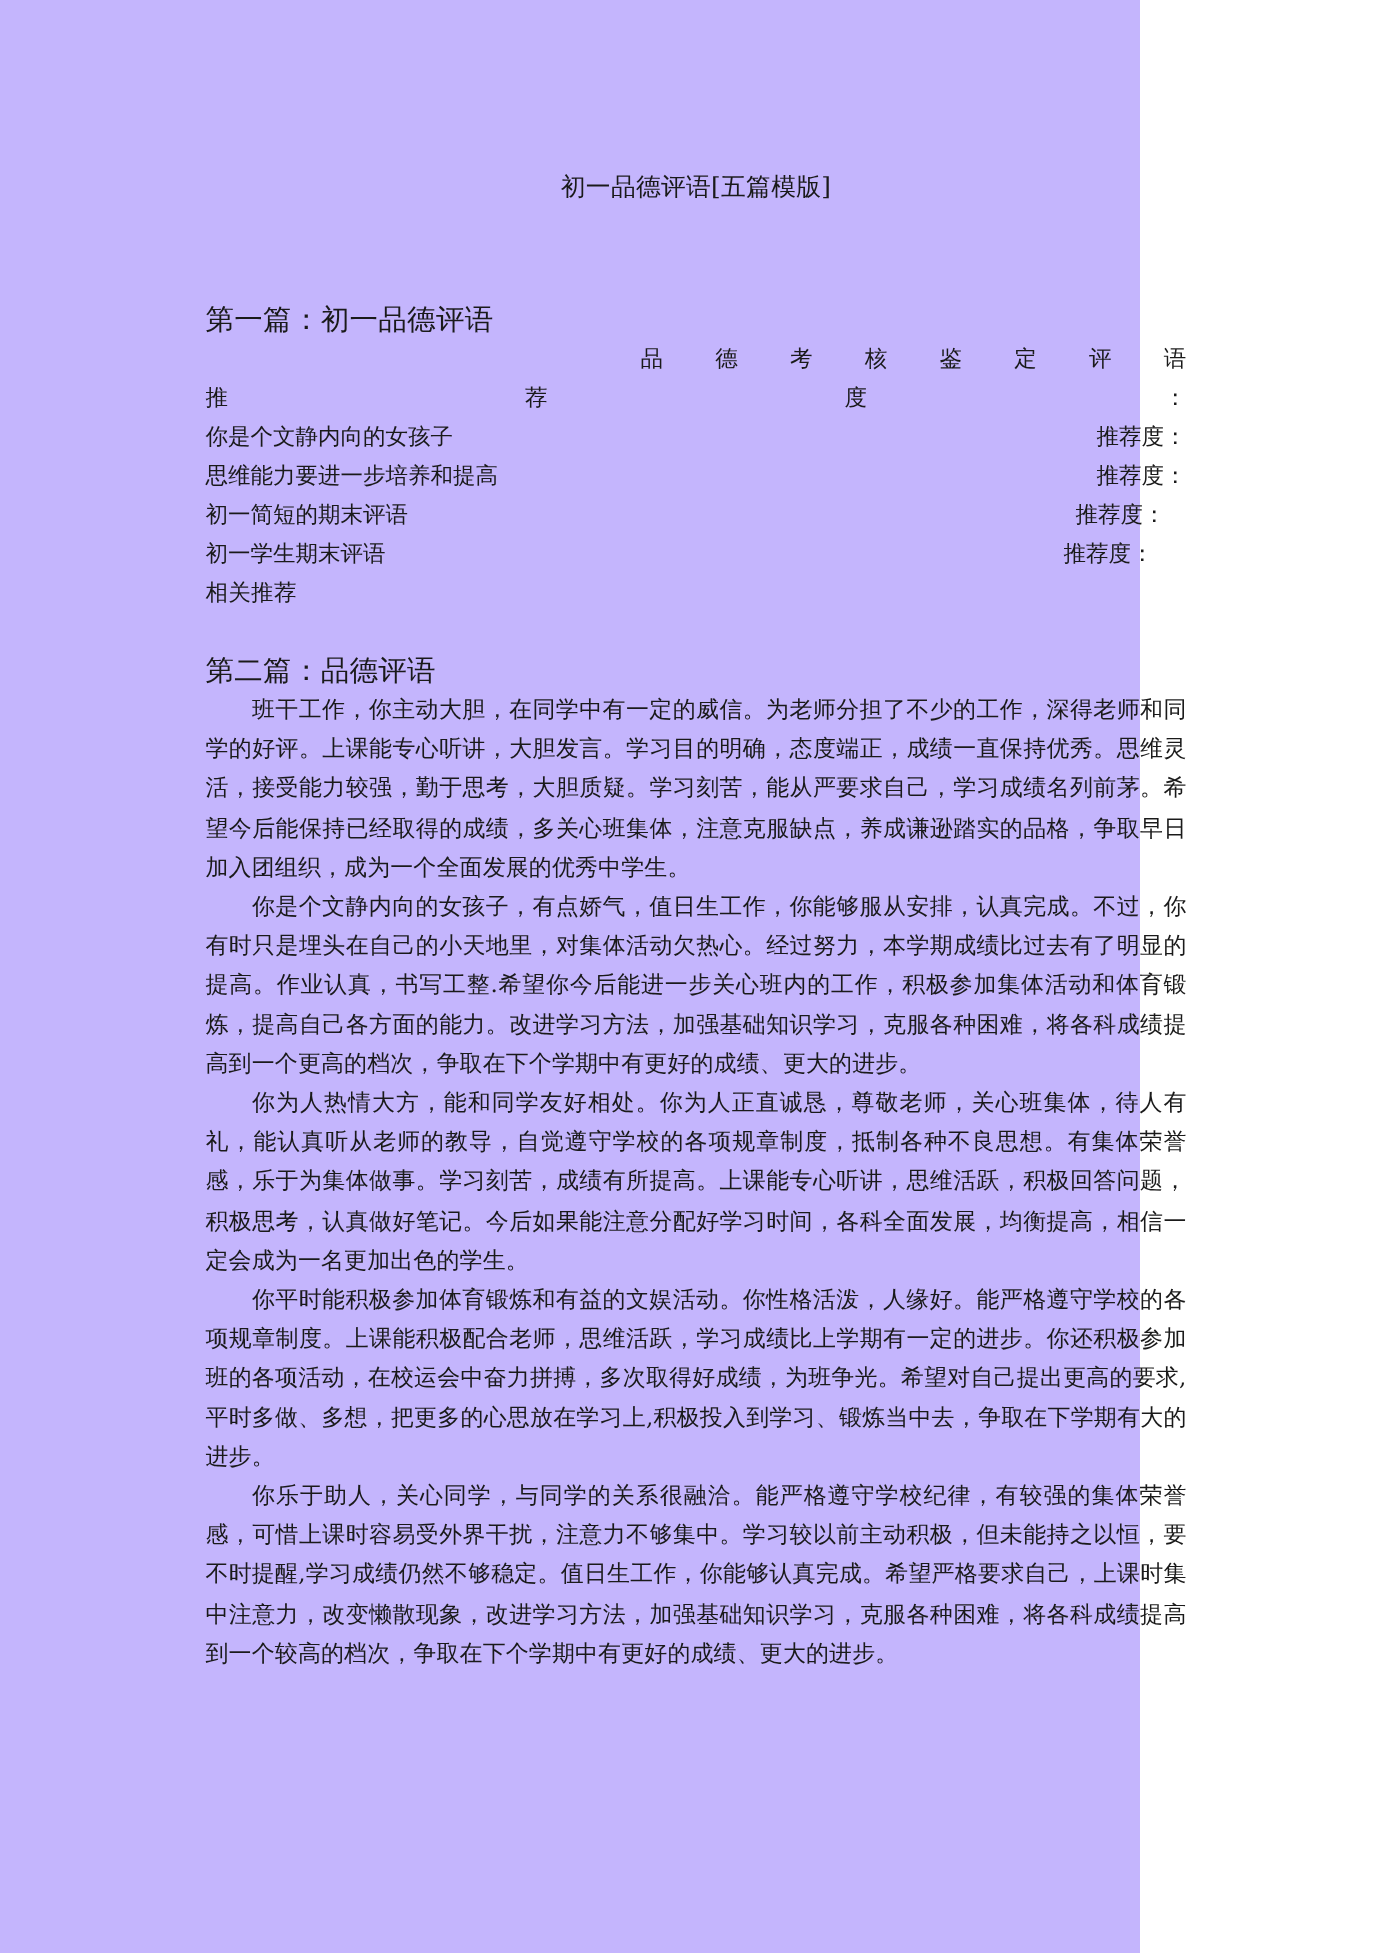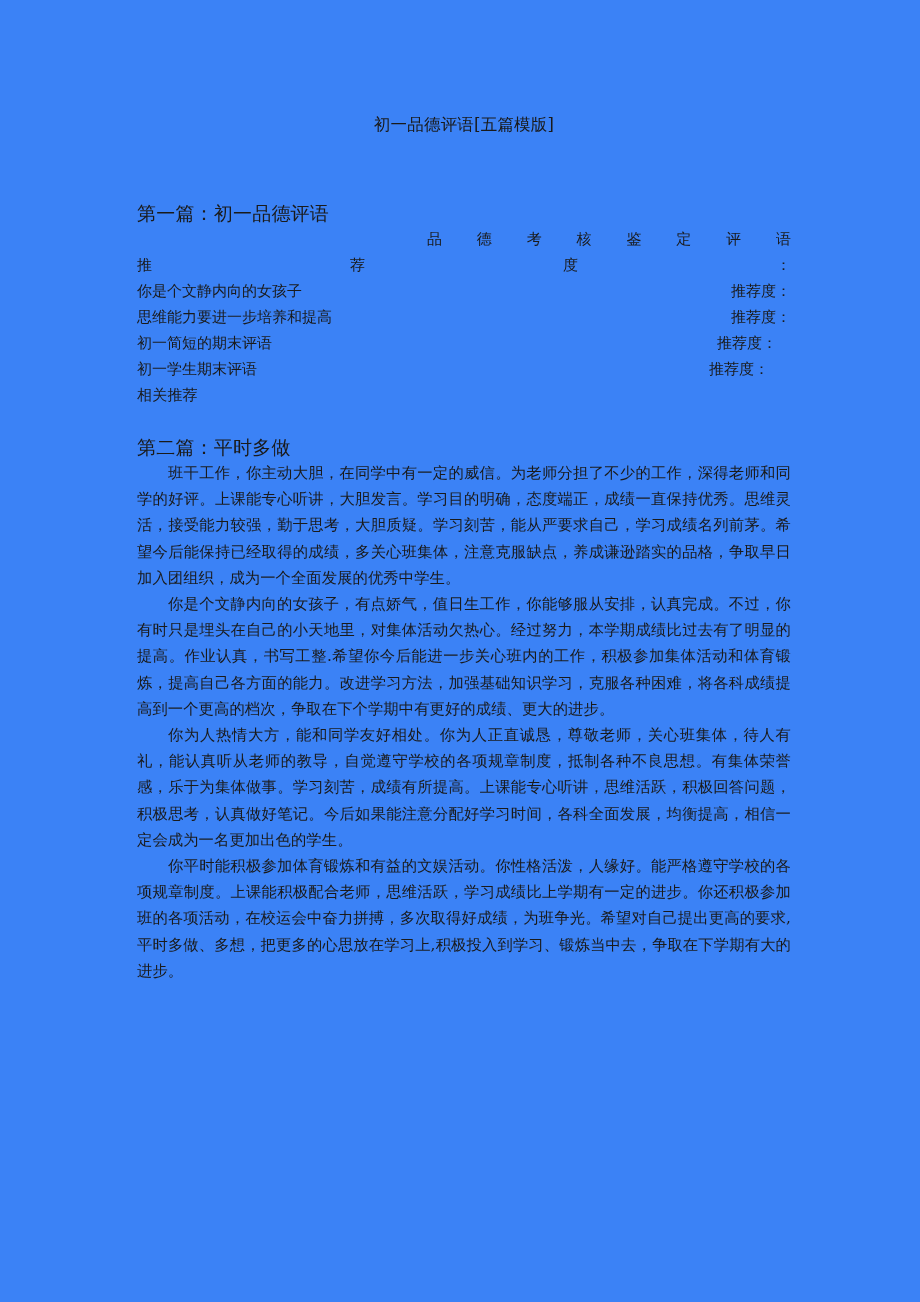--- a/index.html
+++ b/index.html
@@ -9,23 +9,23 @@
   }
   body {
     width: 920px;
     height: 1302px;
     font-family: "DejaVu Serif", "Liberation Serif", serif;
     color: #1a1a1a;
     overflow: hidden;
   }
   .page {
     position: relative;
-    width: 920px;
+    width: 760px;
     height: 1302px;
-    background: #3b82f6;
+    background: #c4b5fd;
     box-sizing: border-box;
   }
   .content {
     position: absolute;
     left: 137px;
     top: 0;
     width: 654px;
   }
 
   
@@ -184,21 +184,22 @@
       </div>
       <div class="kv-value val-w-80">
         <span>推荐度：</span>
       </div>
     </div>
 
     <div class="plain-line">相关推荐</div>
 
     <div class="blank-line"></div>
 
-    <div class="section-heading">第二篇：平时多做</div>
+    <div class="section-heading">第二篇：品德评语</div>
 
     <p class="para">班干工作，你主动大胆，在同学中有一定的威信。为老师分担了不少的工作，深得老师和同学的好评。上课能专心听讲，大胆发言。学习目的明确，态度端正，成绩一直保持优秀。思维灵活，接受能力较强，勤于思考，大胆质疑。学习刻苦，能从严要求自己，学习成绩名列前茅。希望今后能保持已经取得的成绩，多关心班集体，注意克服缺点，养成谦逊踏实的品格，争取早日加入团组织，成为一个全面发展的优秀中学生。</p>
     <p class="para">你是个文静内向的女孩子，有点娇气，值日生工作，你能够服从安排，认真完成。不过，你有时只是埋头在自己的小天地里，对集体活动欠热心。经过努力，本学期成绩比过去有了明显的提高。作业认真，书写工整.希望你今后能进一步关心班内的工作，积极参加集体活动和体育锻炼，提高自己各方面的能力。改进学习方法，加强基础知识学习，克服各种困难，将各科成绩提高到一个更高的档次，争取在下个学期中有更好的成绩、更大的进步。</p>
     <p class="para">你为人热情大方，能和同学友好相处。你为人正直诚恳，尊敬老师，关心班集体，待人有礼，能认真听从老师的教导，自觉遵守学校的各项规章制度，抵制各种不良思想。有集体荣誉感，乐于为集体做事。学习刻苦，成绩有所提高。上课能专心听讲，思维活跃，积极回答问题，积极思考，认真做好笔记。今后如果能注意分配好学习时间，各科全面发展，均衡提高，相信一定会成为一名更加出色的学生。</p>
     <p class="para">你平时能积极参加体育锻炼和有益的文娱活动。你性格活泼，人缘好。能严格遵守学校的各项规章制度。上课能积极配合老师，思维活跃，学习成绩比上学期有一定的进步。你还积极参加班的各项活动，在校运会中奋力拼搏，多次取得好成绩，为班争光。希望对自己提出更高的要求,平时多做、多想，把更多的心思放在学习上,积极投入到学习、锻炼当中去，争取在下学期有大的进步。</p>
+    <p class="para">你乐于助人，关心同学，与同学的关系很融洽。能严格遵守学校纪律，有较强的集体荣誉感，可惜上课时容易受外界干扰，注意力不够集中。学习较以前主动积极，但未能持之以恒，要不时提醒,学习成绩仍然不够稳定。值日生工作，你能够认真完成。希望严格要求自己，上课时集中注意力，改变懒散现象，改进学习方法，加强基础知识学习，克服各种困难，将各科成绩提高到一个较高的档次，争取在下个学期中有更好的成绩、更大的进步。</p>
 
   </div>
 </div>
 
 </body></html>

